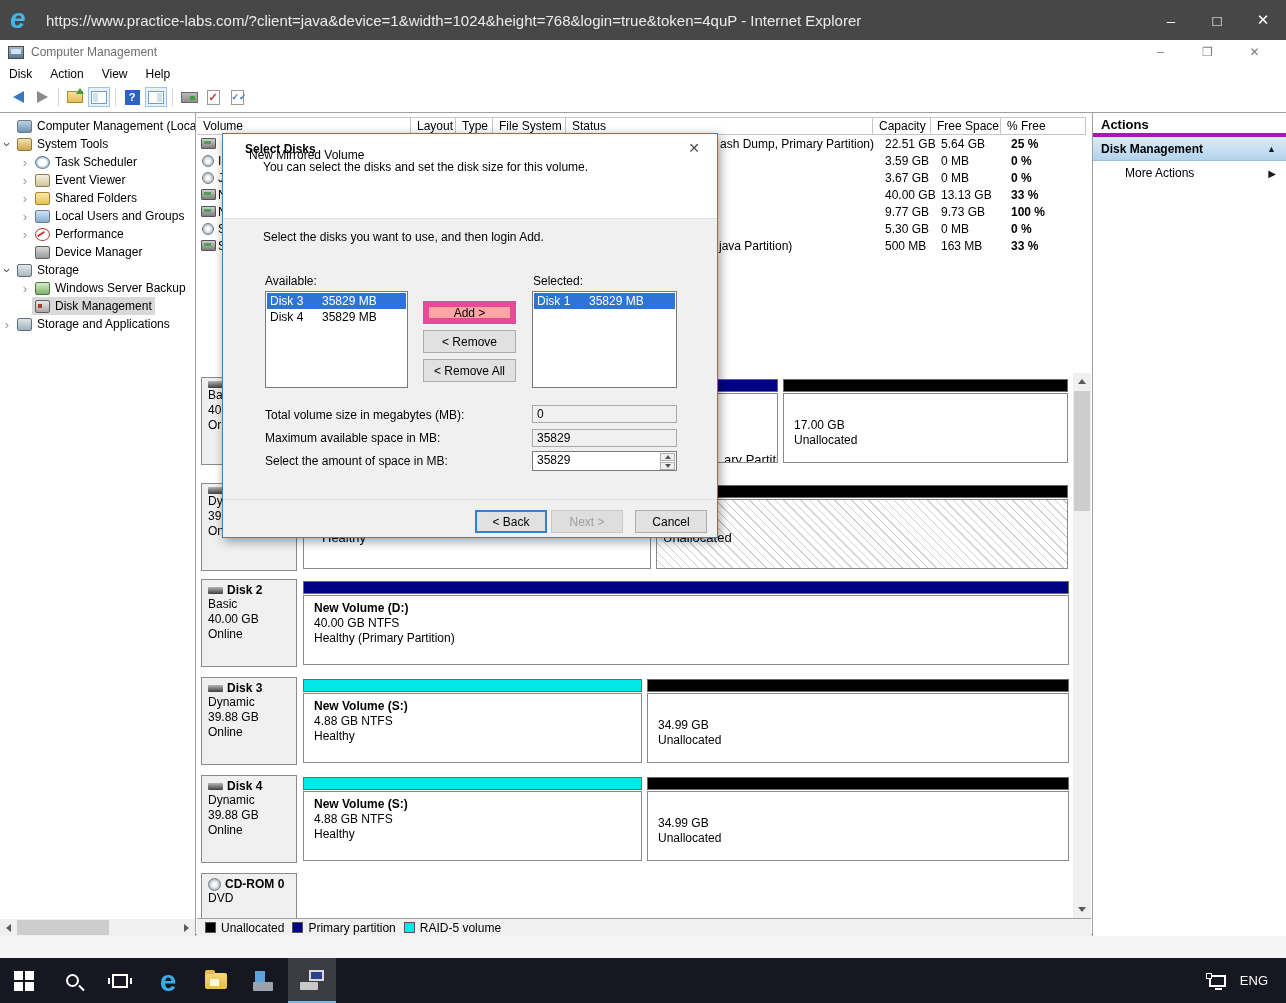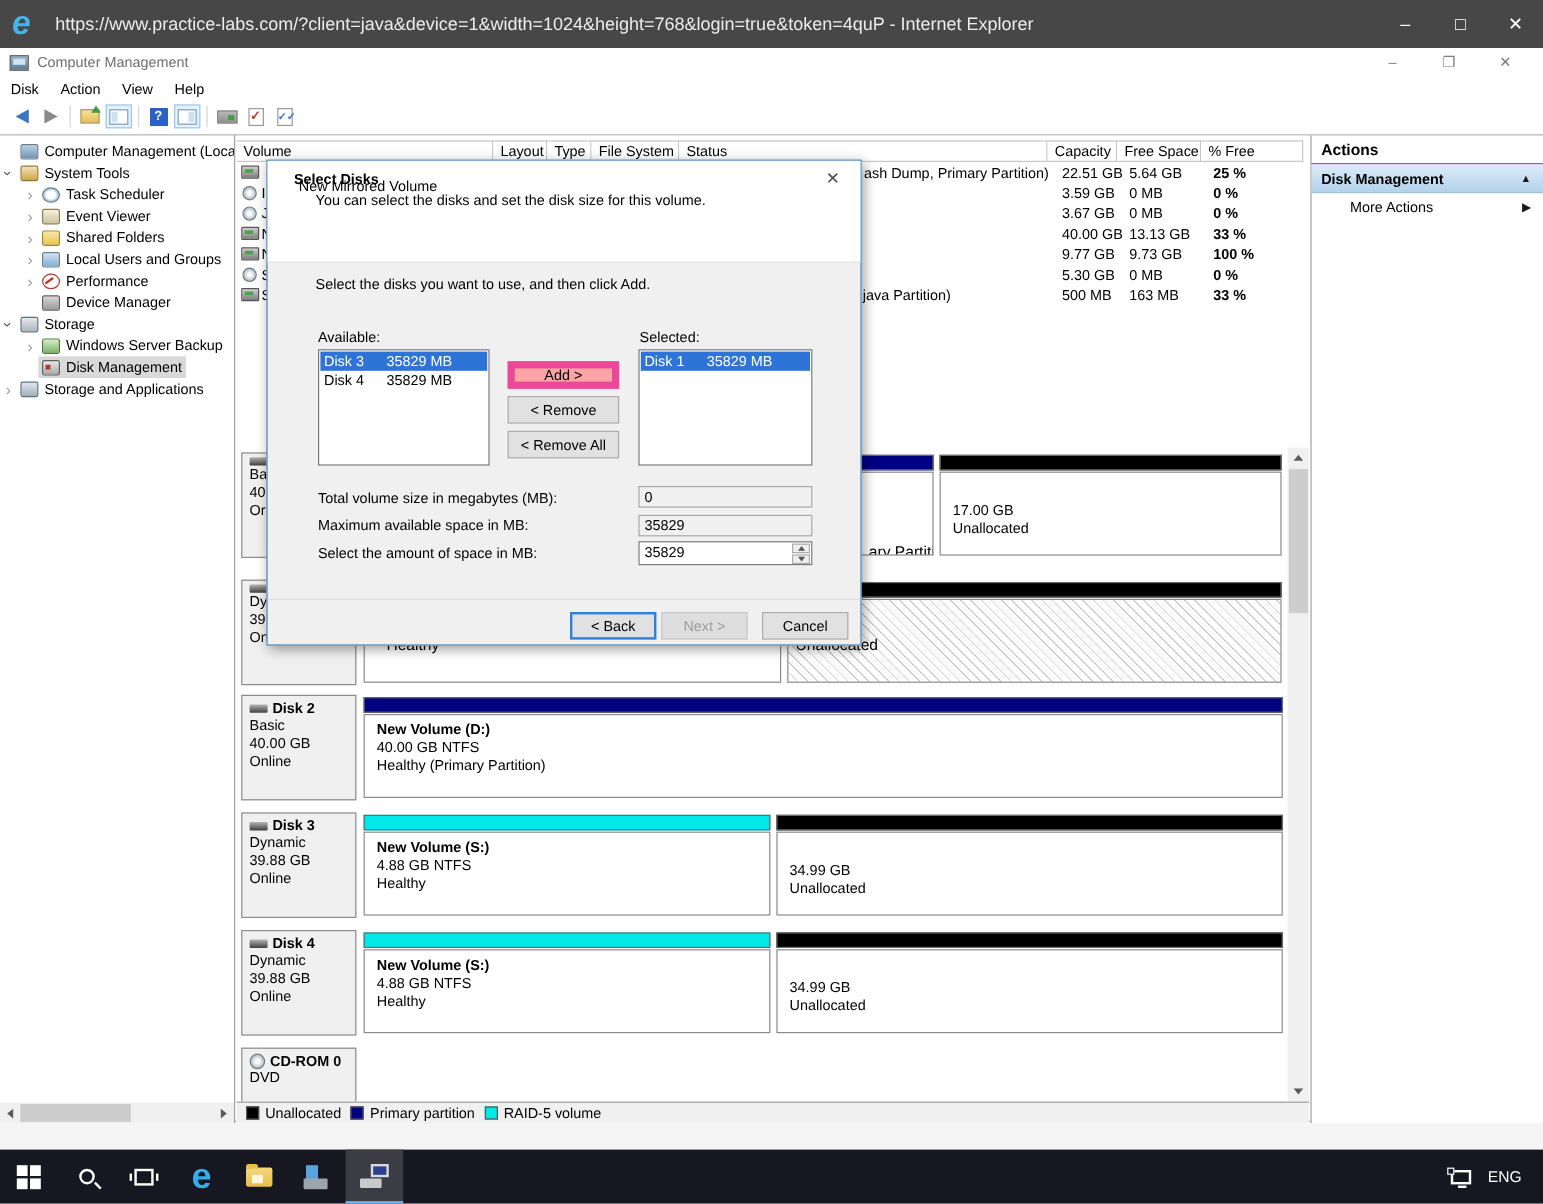--- a/index.html
+++ b/index.html
@@ -114,21 +114,21 @@
   .vscroll { position:absolute; right:0; top:2px; width:18px; height:545px; background:#f0f0f0; }
   .vs-btn { position:absolute; left:0; width:18px; height:17px; display:flex; align-items:center; justify-content:center; }
   .vs-thumb { position:absolute; left:1px; top:18px; width:16px; height:120px; background:#cdcdcd; }
 
   .legend { position:absolute; left:0; top:805px; width:894px; height:18px; background:#f0f0f0; border-top:1px solid #a0a0a0; display:flex; align-items:center; }
   .lg-sq { width:11px; height:11px; border:1px solid #555; margin-right:5px; }
   .legend .lg-item { display:flex; align-items:center; margin-left:8px; font-size:12px; }
 
   
   .actions { position:absolute; left:1092px; top:0; width:194px; height:823px; background:#fff; border-left:1px solid #a0a0a0; }
-  .act-head { height:24px; border-bottom:1px solid #a21caf; font-weight:bold; font-size:13px; padding:4px 0 0 8px; }
+  .act-head { height:24px; border-bottom:4px solid #a21caf; font-weight:bold; font-size:13px; padding:4px 0 0 8px; }
   .act-group { height:24px; background:linear-gradient(#dcecf8,#b3d3ec); border-bottom:1px solid #9fc0da; font-weight:bold; font-size:12px; display:flex; align-items:center; padding-left:8px; position:relative; }
   .act-group .caret { position:absolute; right:10px; font-size:9px; color:#1a1a1a; }
   .act-more { height:24px; display:flex; align-items:center; padding-left:32px; font-size:12px; position:relative; }
   .act-more .caret { position:absolute; right:10px; font-size:10px; color:#1a1a1a; }
 
   
   .dlg { position:absolute; left:222px; top:133px; width:496px; height:405px; background:#f0f0f0; border:1px solid #4382b8; box-shadow:2px 3px 10px rgba(0,0,0,.4); z-index:50; }
   .dlg-title { position:absolute; left:0; top:0; width:100%; height:28px; background:#fff; display:flex; align-items:flex-end; padding-left:26px; font-size:12px; }
   .dlg-close { position:absolute; right:6px; top:0; width:34px; height:28px; display:flex; align-items:center; justify-content:center; font-size:14px; color:#4a4a4a; }
   .dlg-header { position:absolute; left:0; top:28px; width:100%; height:57px; background:#fff; border-bottom:1px solid #dfdfdf; }
@@ -582,21 +582,21 @@
   </div>
 
   <div class="dlg">
     <div class="dlg-title">
         <span>New Mirrored Volume</span>
       </div>
     <div class="dlg-close">✕</div>
     <div class="dlg-header"></div>
     <div class="dlg-h1">Select Disks</div>
     <div class="dlg-h2">You can select the disks and set the disk size for this volume.</div>
-    <div class="dlg-instr">Select the disks you want to use, and then click Add.</div>
+    <div class="dlg-instr">Select the disks you want to use, and then login Add.</div>
 
     <div class="dlg-lbl" style="left:42px;top:140px">Available:</div>
     <div class="dlg-lbl" style="left:310px;top:140px">Selected:</div>
 
     <div class="listbox" style="left:42px;top:157px">
       <div class="lb-item sel">
         <span class="nm">Disk 3</span>
         <span>35829 MB</span>
       </div>
       <div class="lb-item">

